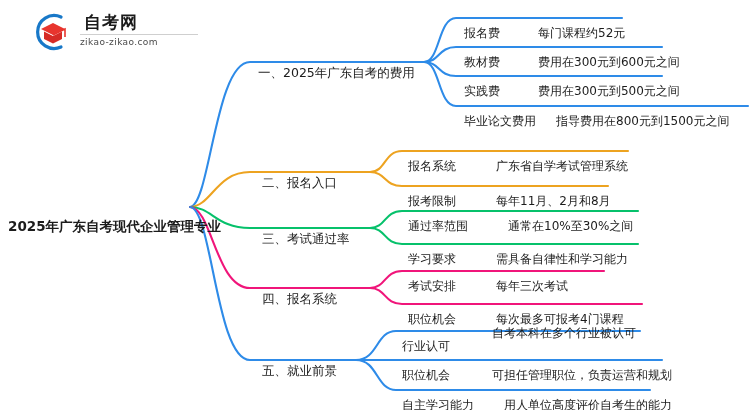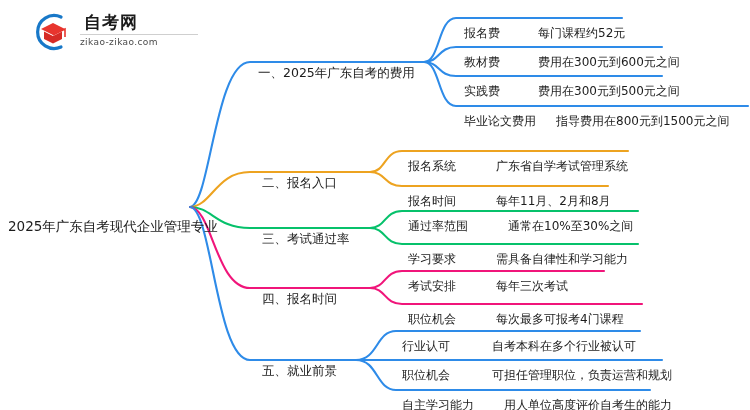--- a/index.html
+++ b/index.html
@@ -74,21 +74,21 @@
   .node {
     position: absolute;
     white-space: nowrap;
     font-family: "DejaVu Sans", "Liberation Sans", sans-serif;
     color: #1c1c1c;
     line-height: 1;
     margin-top: 20px;
   }
   .node.root {
     font-size: 13.5px;
-    font-weight: 400;
+    font-weight: 700;
     transform: translateY(-50%);
   }
   .node.lvl2 {
     font-size: 12.5px;
     transform: translateY(-50%);
   }
   .node.lvl3-key {
     font-size: 12px;
     transform: translateY(-50%);
   }
@@ -160,55 +160,55 @@
       <path stroke="#2e8be8" d="M356 360 C 378 360, 376 360, 396 360 L 662 360"></path>
       <path stroke="#2e8be8" d="M356 360 C 378 360, 376 390, 396 390 L 650 390"></path>
     </g>
   </svg>
 
   <div class="node root" style="left:8px; top:207px;">2025年广东自考现代企业管理专业</div>
 
   <div class="node lvl2" style="left:258px; top:53px;">一、2025年广东自考的费用</div>
   <div class="node lvl2" style="left:262px; top:163px;">二、报名入口</div>
   <div class="node lvl2" style="left:262px; top:219px;">三、考试通过率</div>
-  <div class="node lvl2" style="left:262px; top:279px;">四、报名时间</div>
+  <div class="node lvl2" style="left:262px; top:279px;">四、报名系统</div>
   <div class="node lvl2" style="left:262px; top:351px;">五、就业前景</div>
 
   <div class="node lvl3-key" style="left:464px; top:13px;">报名费</div>
   <div class="node lvl3-val" style="left:538px; top:13px;">每门课程约52元</div>
 
   <div class="node lvl3-key" style="left:464px; top:42px;">教材费</div>
   <div class="node lvl3-val" style="left:538px; top:42px;">费用在300元到600元之间</div>
 
   <div class="node lvl3-key" style="left:464px; top:71px;">实践费</div>
   <div class="node lvl3-val" style="left:538px; top:71px;">费用在300元到500元之间</div>
 
   <div class="node lvl3-key" style="left:464px; top:101px;">毕业论文费用</div>
   <div class="node lvl3-val" style="left:556px; top:101px;">指导费用在800元到1500元之间</div>
 
   <div class="node lvl3-key" style="left:408px; top:146px;">报名系统</div>
   <div class="node lvl3-val" style="left:496px; top:146px;">广东省自学考试管理系统</div>
 
-  <div class="node lvl3-key" style="left:408px; top:181px;">报名时间</div>
+  <div class="node lvl3-key" style="left:408px; top:181px;">报考限制</div>
   <div class="node lvl3-val" style="left:496px; top:181px;">每年11月、2月和8月</div>
 
   <div class="node lvl3-key" style="left:408px; top:206px;">通过率范围</div>
   <div class="node lvl3-val" style="left:508px; top:206px;">通常在10%至30%之间</div>
 
   <div class="node lvl3-key" style="left:408px; top:239px;">学习要求</div>
   <div class="node lvl3-val" style="left:496px; top:239px;">需具备自律性和学习能力</div>
 
   <div class="node lvl3-key" style="left:408px; top:266px;">考试安排</div>
   <div class="node lvl3-val" style="left:496px; top:266px;">每年三次考试</div>
 
   <div class="node lvl3-key" style="left:408px; top:299px;">职位机会</div>
   <div class="node lvl3-val" style="left:496px; top:299px;text-align:right;">每次最多可报考4门课程</div>
 
   <div class="node lvl3-key" style="left:402px; top:326px;">行业认可</div>
-  <div class="node lvl3-val" style="left:492px; top:326px;">自考本科在多个行业被认可</div>
+  <div class="node lvl3-val" style="left:492px; top:314px;font-family:Liberation Mono, monospace;">自考本科在多个行业被认可</div>
 
   <div class="node lvl3-key" style="left:402px; top:355px;">职位机会</div>
   <div class="node lvl3-val" style="left:492px; top:355px;">可担任管理职位，负责运营和规划</div>
 
   <div class="node lvl3-key" style="left:402px; top:385px;">自主学习能力</div>
   <div class="node lvl3-val" style="left:504px; top:385px;">用人单位高度评价自考生的能力</div>
 
 </div>
 
 </body></html>

